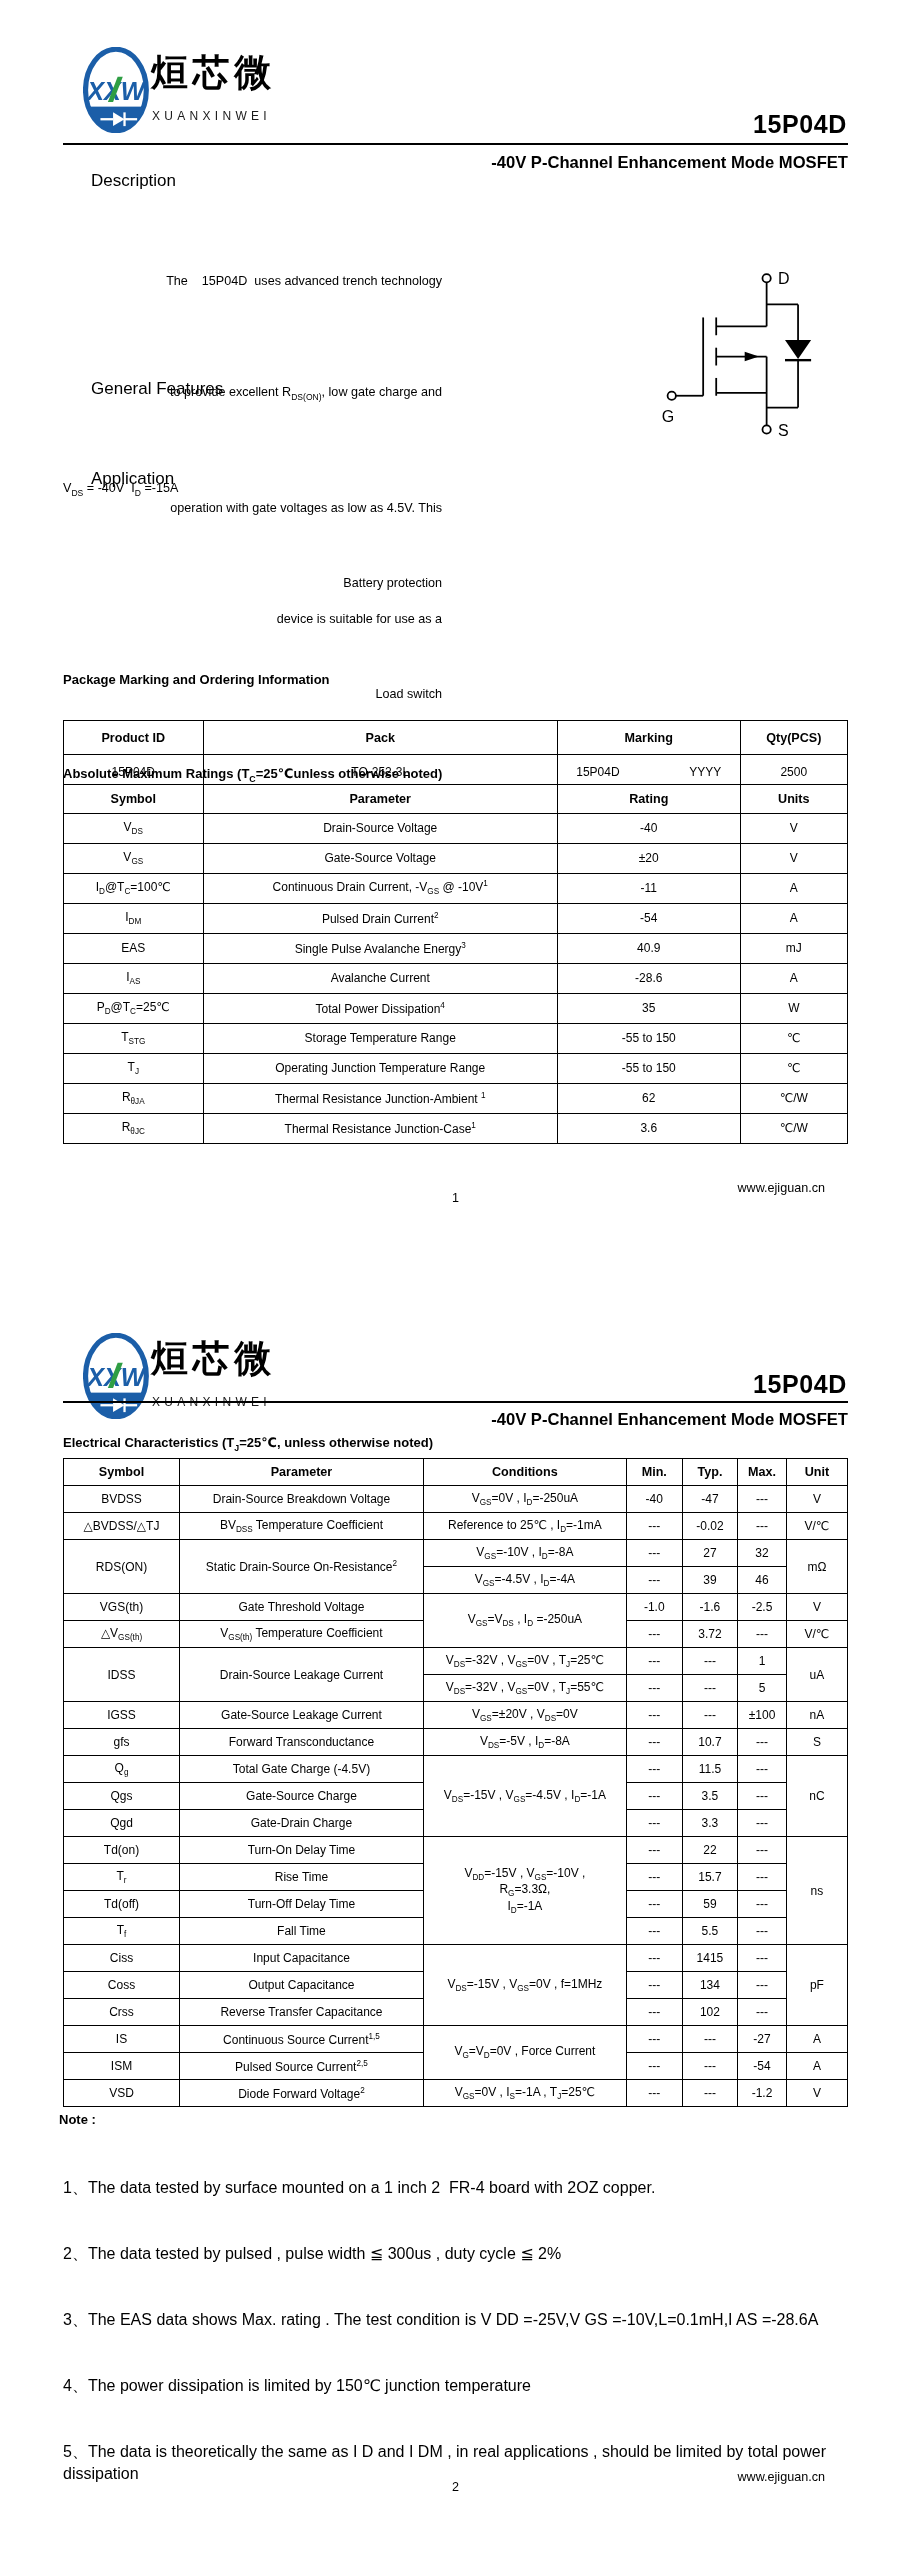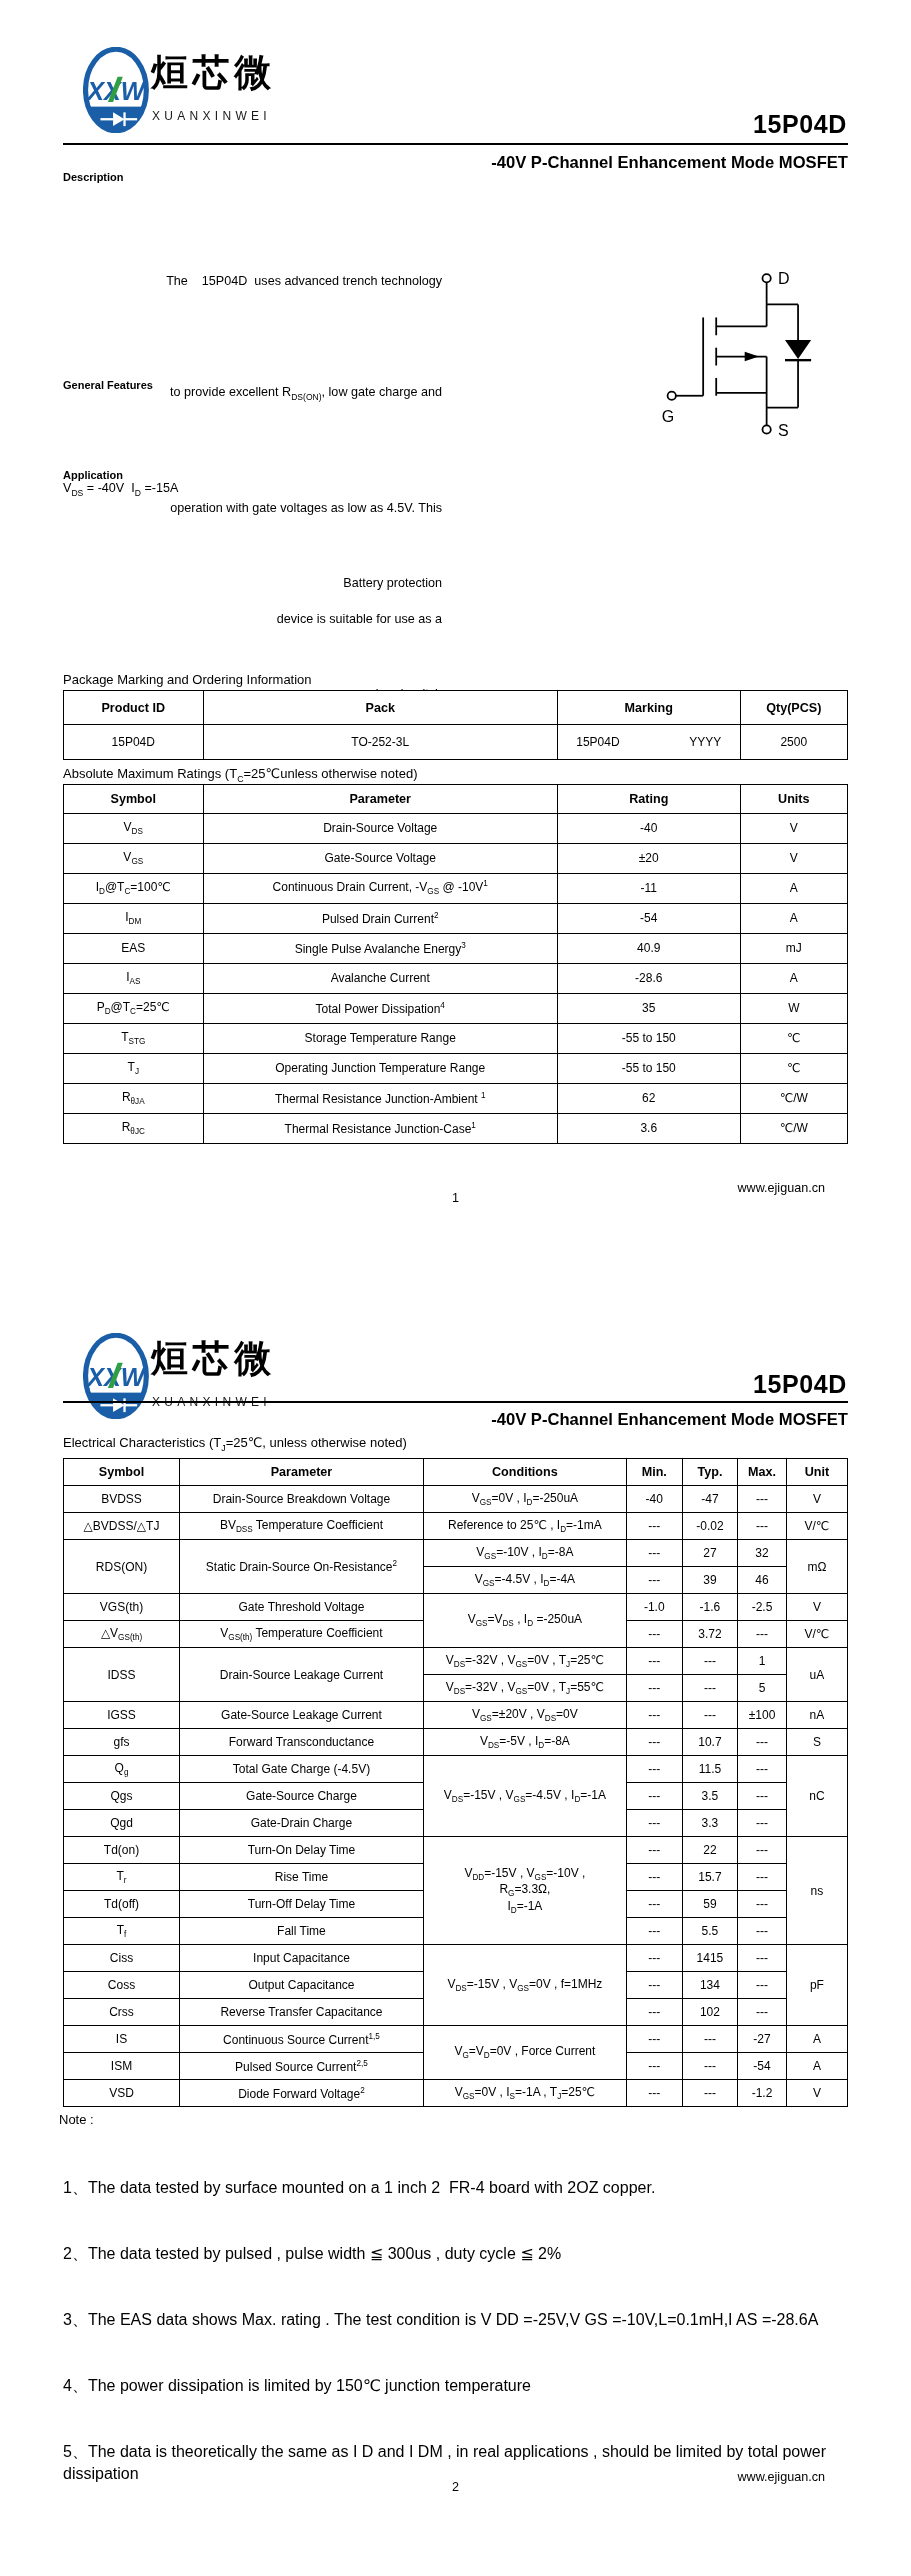--- a/index.html
+++ b/index.html
@@ -10,22 +10,22 @@
   
   .logo{left:83px;top:47px;width:207px;height:86px;}
   .logo svg{position:absolute;left:0;top:0;}
   .brand-cn{position:absolute;left:68px;top:1.1px;font-size:37px;font-weight:bold;letter-spacing:4.6px;color:#000;white-space:nowrap;}
   .brand-en{position:absolute;left:69px;top:62px;font-size:12px;letter-spacing:4.3px;color:#1a1a1a;white-space:nowrap;}
   .partnum{right:64px;font-size:25px;font-weight:bold;letter-spacing:0.6px;}
   .rule{left:63px;width:785px;height:2.3px;background:#000;}
   .subtitle{left:63px;width:785px;text-align:right;font-size:16.6px;font-weight:bold;}
 
   
-  .h-section{font-size:11px;font-weight:bold;}
-  .h-table{font-size:13px;font-weight:normal;}
+  .h-section{font-size:17px;font-weight:normal;margin-left:28px;}
+  .h-table{font-size:13px;font-weight:bold;}
   .body-lines{font-size:12.6px;white-space:pre-wrap;}
   .lh64{line-height:37px;text-align:right;}
   .lh62{line-height:36px;}
   .footer-num{left:0;width:911px;text-align:center;font-size:12.6px;}
   .website{right:86px;font-size:12.6px;}
 
   sub{font-size:68%;}
   sup{font-size:68%;}
 
   
@@ -115,21 +115,21 @@
       <line x1="205" y1="232" x2="258" y2="232"></line>
     </g>
     <polygon points="168,138 168,154 192,146" fill="#000"></polygon>
     <polygon points="236,118 280,118 258,150" fill="#000"></polygon>
     <text x="224" y="24" font-size="27" fill="#000" font-family="Liberation Sans, sans-serif" id="mos-d">D</text>
     <text x="28" y="256" font-size="27" fill="#000" font-family="Liberation Sans, sans-serif" id="mos-g">G</text>
     <text x="224" y="280" font-size="27" fill="#000" font-family="Liberation Sans, sans-serif" id="mos-s">S</text>
   </svg>
 
   <div class="abs h-table" style="left:63px;top:672px;">Package Marking and Ordering Information</div>
-  <table class="ds abs" style="left:63px;top:690px;border-radius:20px;" id="pkg-table">
+  <table class="ds abs" style="left:63px;top:720px;border-radius:20px;" id="pkg-table">
     <colgroup>
         <col style="width:17.8%">
         <col style="width:45.2%">
         <col style="width:23.3%">
         <col style="width:13.7%">
       </colgroup>
     <thead>
       <tr>
         <th>Product ID</th>
         <th>Pack</th>

